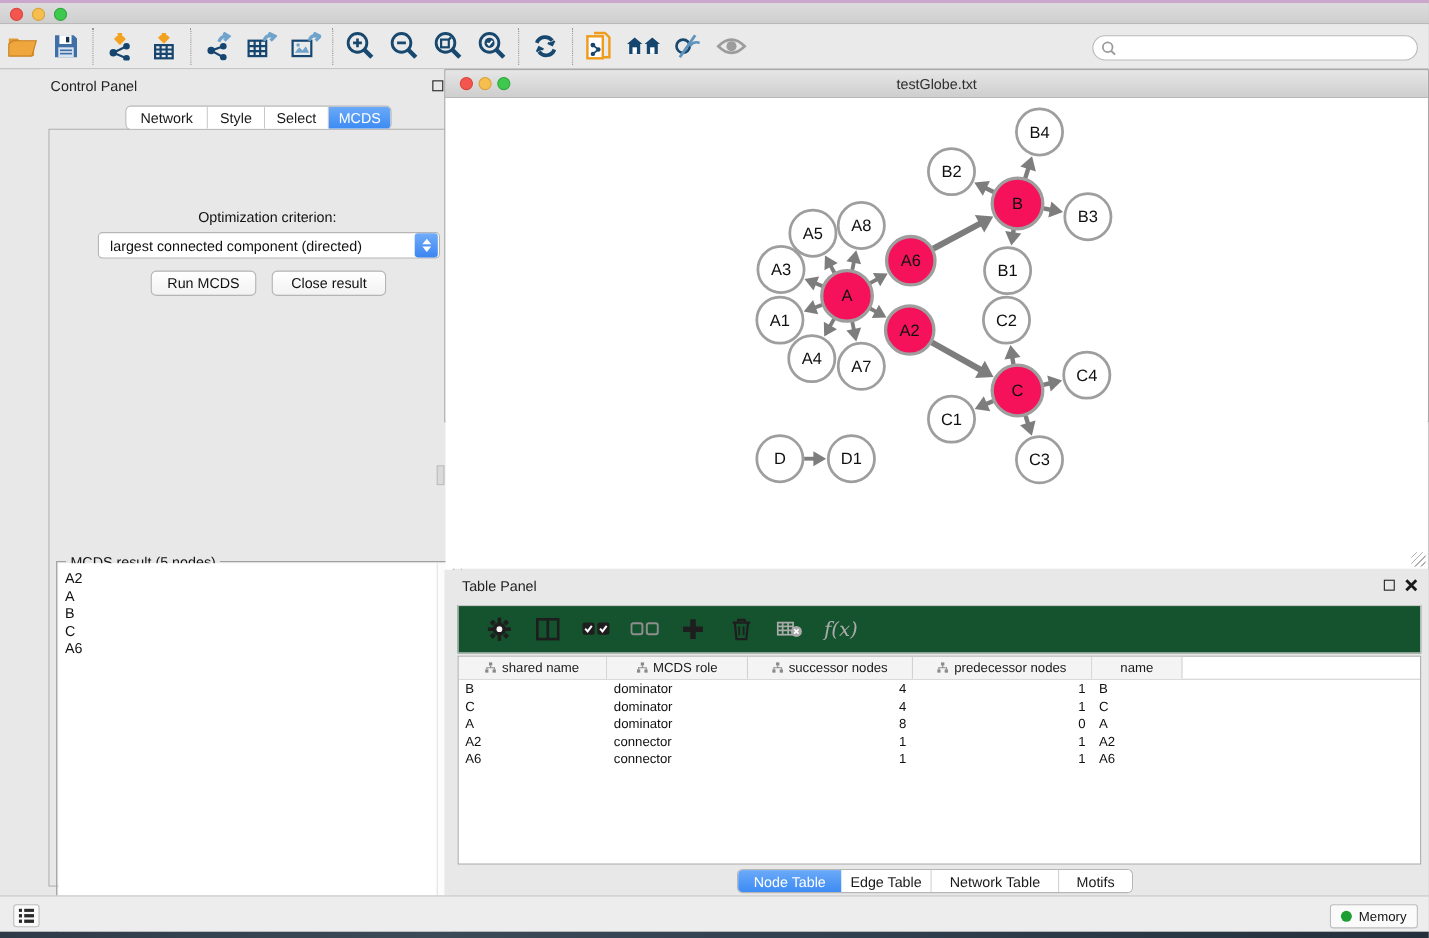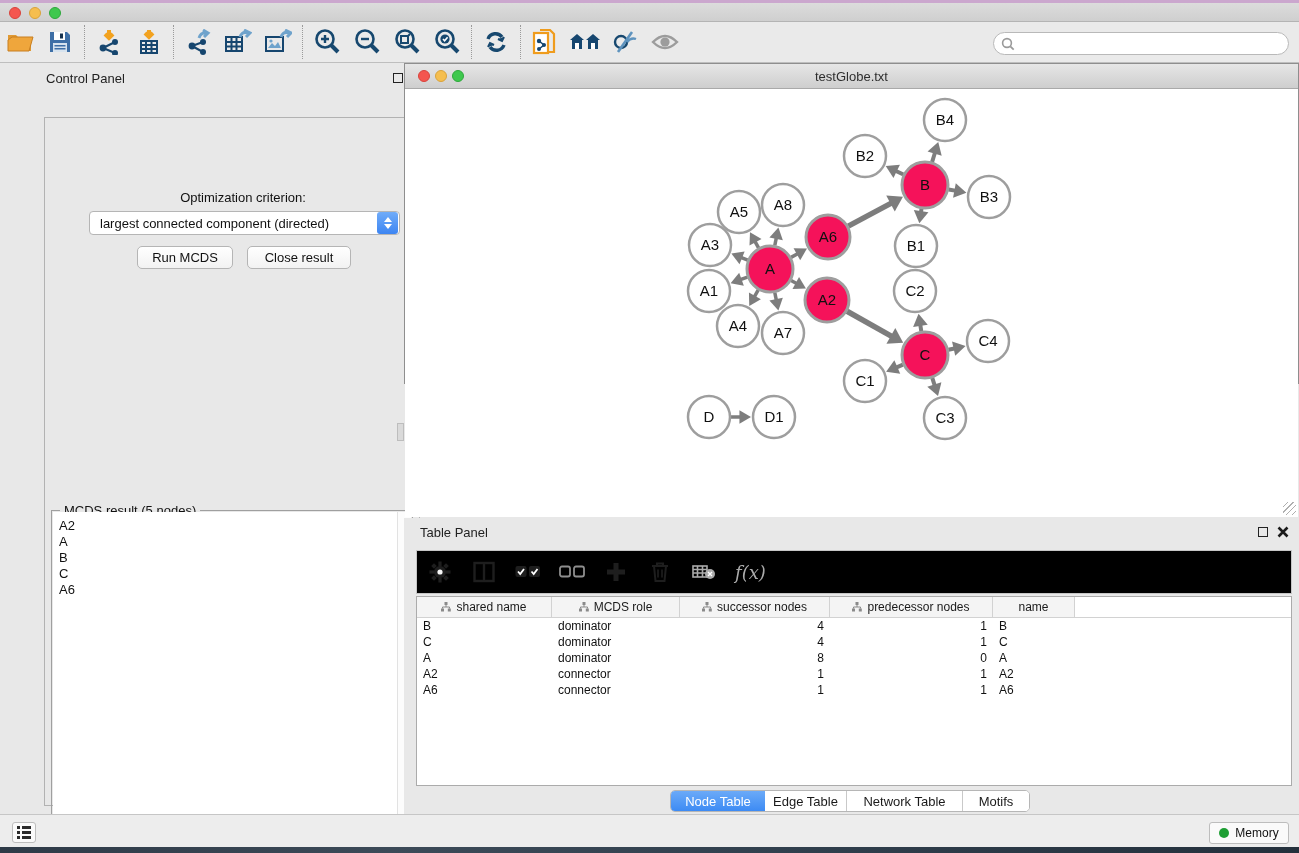--- a/index.html
+++ b/index.html
@@ -87,21 +87,21 @@
   .divider-handle-v { position:absolute; left:397px; top:423px; width:7px; height:18px;
     background:#DADADA; border:1px solid #BDBDBD; }
   .divider-handle-h { position:absolute; left:842px; top:519px; width:18px; height:6px;
     background:#DADADA; border:1px solid #BDBDBD; }
 
   
   .table-panel { position:absolute; left:404px; top:518px; width:895px; height:296px; background:#E8E8E8; }
   .tp-title { position:absolute; left:16px; top:7px; font-size:13px; color:#222; }
   .tp-btns { position:absolute; right:10px; top:8px; display:flex; gap:9px; align-items:center; }
   .tp-toolbar { position:absolute; left:12px; top:32px; width:876px; height:44px;
-    background:#000000; border:1px solid #C6C6C6; display:flex; align-items:center; padding-left:10px; gap:18px; }
+    background:#14532d; border:1px solid #C6C6C6; display:flex; align-items:center; padding-left:24px; gap:18px; }
   .tp-icon { display:flex; align-items:center; justify-content:center; width:26px; height:26px; }
   .fx-label { font-family:"DejaVu Serif", serif; font-style:italic; font-size:18px; color:#ABABAB; }
 
   .data-table { position:absolute; left:12px; top:78px; width:876px; height:190px;
     background:#FFF; border:1px solid #ABABAB; overflow:hidden; }
   .dt-header { display:flex; height:21px; border-bottom:1px solid #D2D2D2; font-size:12px; color:#1A1A1A; }
   .dt-hcell { display:flex; align-items:center; justify-content:center; gap:5px;
     background:#F4F4F4; border-right:1px solid #D2D2D2; height:100%; }
   .dt-body { font-size:12px; color:#111; }
   .dt-row { display:flex; height:16px; line-height:16px; }
@@ -281,20 +281,26 @@
   </div>
 
   <div class="control-panel">
     <div class="panel-title">Control Panel</div>
     <div class="panel-btns">
       <span class="float-box"></span>
       <svg width="12" height="12">
           <path d="M1.5 1.5 L10.5 10.5 M10.5 1.5 L1.5 10.5" stroke="#1A1A1A" stroke-width="2.6"></path>
         </svg>
     </div>
+    <div class="seg-tabs" id="cp-tabs">
+        <div class="seg-tab" style="width: 74px;">Network</div>
+        <div class="seg-tab" style="width: 52px;">Style</div>
+        <div class="seg-tab" style="width: 58px;">Select</div>
+        <div class="seg-tab selected" style="width: 56px;">MCDS</div>
+      </div>
     <div class="content-frame">
       <div class="opt-label">Optimization criterion:</div>
       <div class="criterion-select">
         <span class="criterion-text">largest connected component (directed)</span>
         <span class="stepper">
             <i class="chev-up"></i>
             <i class="chev-down"></i>
           </span>
       </div>
       <div class="cp-button run-btn">Run MCDS</div>

